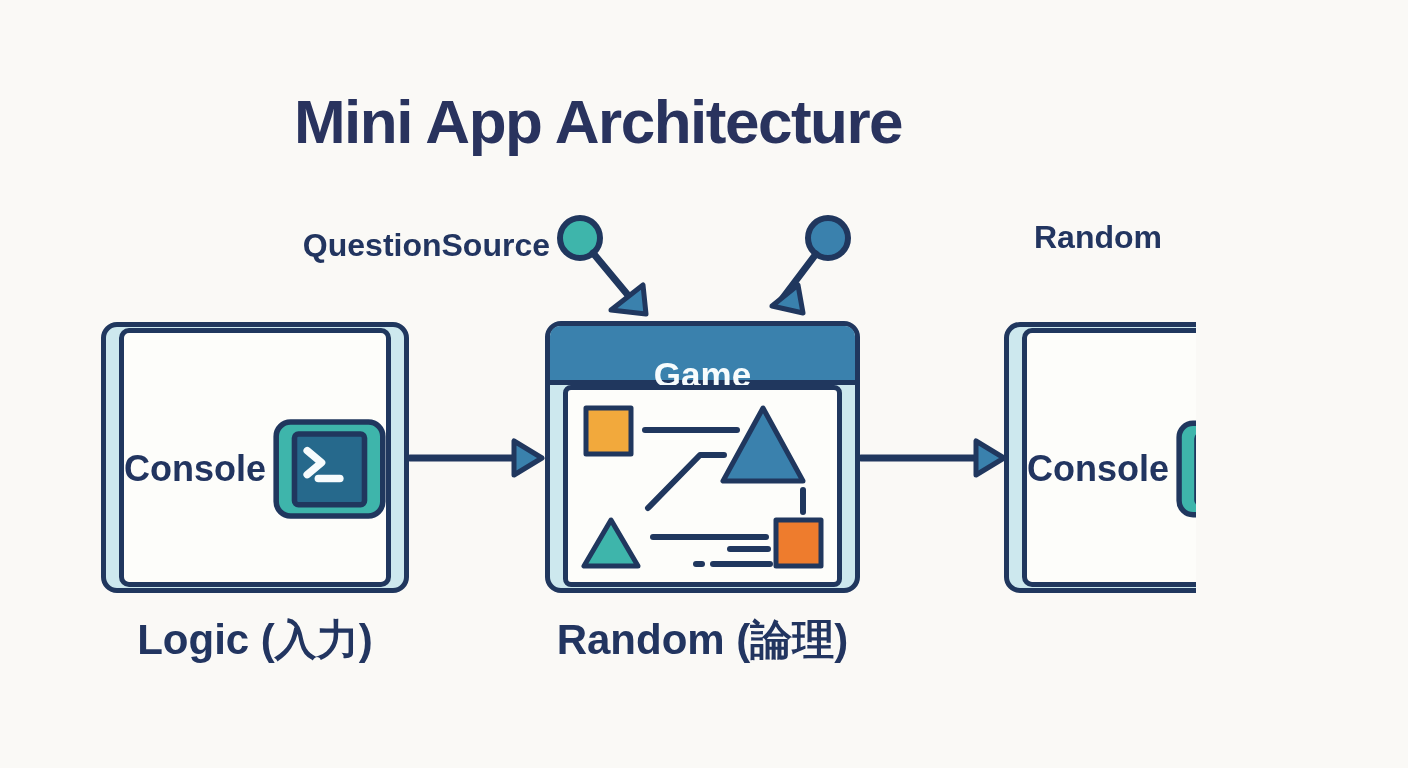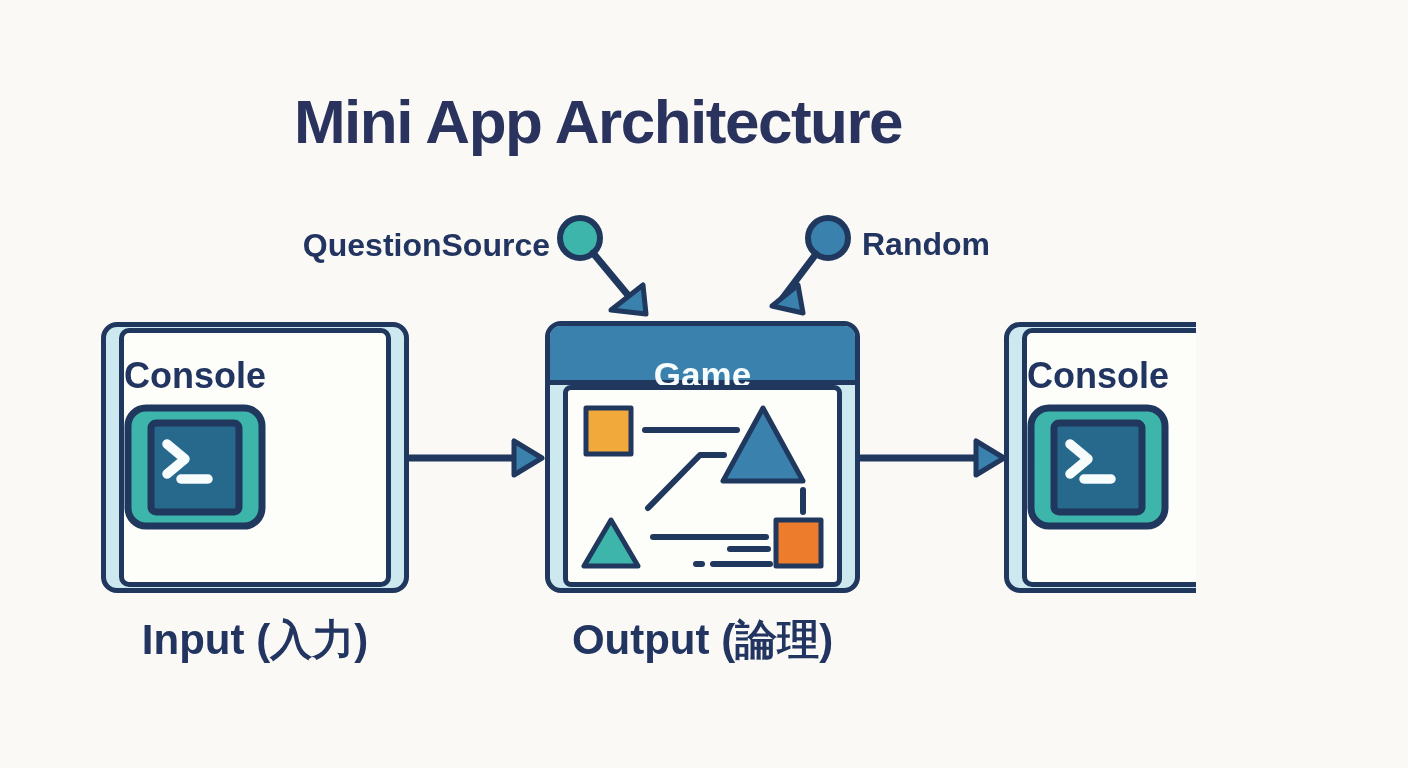--- a/index.html
+++ b/index.html
@@ -7,35 +7,35 @@
     --teal:#3eb5ab; --pale:#cde8ee; --amber:#f2a93c; --orange:#ee7c2d;
     --screen:#26698c; --card:#fdfdfa; --title:#29335e; --white:#f7fcfd;
   }
   html,body{margin:0;padding:0;background:var(--background);}
   .canvas{position:relative;width:1196px;height:768px;overflow:hidden;
           font-family:"Liberation Sans","DejaVu Sans",sans-serif;background:var(--background);}
   .title{position:absolute;top:86px;left:0;width:100%;text-align:center;
          font-size:62px;font-weight:700;letter-spacing:-1.5px;color:var(--title);}
   .annot{position:absolute;font-size:32px;font-weight:700;color:var(--ink);}
   .annot-qs{left:270px;top:219px;width:280px;text-align:right;margin-top:8px;}
-  .annot-rand{left:862px;top:219px;width:300px;text-align:left;margin-top:7px;}
+  .annot-rand{left:862px;top:219px;width:300px;text-align:right;}
   .overlay{position:absolute;inset:0;width:1408px;height:768px;pointer-events:none;}
   svg *{stroke-linecap:round;stroke-linejoin:round;}
   .f-teal{fill:var(--teal)} .f-steel{fill:var(--steel)} .f-amber{fill:var(--amber)}
   .f-orange{fill:var(--orange)} .f-screen{fill:var(--screen)} .nofill{fill:none}
   .s-navy{stroke:var(--navy)} .s-white{stroke:var(--white)}
   .lw5{stroke-width:5} .lw6{stroke-width:6} .lw7{stroke-width:7} .lw9{stroke-width:9.5}
   .card{position:absolute;border:5px solid var(--navy);border-radius:16px;
         background:var(--pale);box-sizing:border-box;}
   .card-input{left:101px;top:322px;width:308px;height:271px;}
   .card-game{left:545px;top:321px;width:315px;height:272px;}
   .card-output{left:1004px;top:322px;width:305px;height:271px;}
   .card-inner{position:absolute;left:13px;right:13px;top:1px;bottom:1px;
         background:var(--card);border:5px solid var(--navy);border-radius:10px;
-        box-sizing:border-box;display:flex;flex-direction:column;
+        box-sizing:border-box;display:flex;flex-direction:row;align-items:center;
         padding-top:22px;gap:7px;}
   .card-title{font-size:36px;font-weight:700;color:var(--ink);}
   .term{width:142px;height:126px;}
   .game-header{position:absolute;left:0;right:0;top:0;height:54px;background:var(--steel);
         border-bottom:5px solid var(--navy);border-radius:10px 10px 0 0;
         display:flex;align-items:center;justify-content:center;}
   .game-header-label{font-size:35px;font-weight:700;color:var(--white);margin-top:43px;}
   .game-body{position:absolute;left:13px;right:13px;top:59px;bottom:1px;
         background:var(--card);border:5px solid var(--navy);border-radius:8px;box-sizing:border-box;}
   .game-shapes{position:absolute;inset:0;width:100%;height:100%;}
@@ -113,16 +113,16 @@
       <div class="card-title">Console</div>
       <svg class="term" viewBox="0 0 142 126">
         <rect x="4" y="4" width="134" height="118" rx="18" class="f-teal s-navy lw7"></rect>
         <rect x="27" y="19" width="88" height="89" rx="5" class="f-screen s-navy lw7"></rect>
         <polyline points="43,40 61,55 43,70" class="s-white lw9 nofill"></polyline>
         <line x1="57" y1="75" x2="84" y2="75" class="s-white lw9"></line>
       </svg>
     </div>
   </div>
 
-  <div class="caption caption-input">Input (入力)</div>
-  <div class="caption caption-logic">Output (論理)</div>
+  <div class="caption caption-input">Logic (入力)</div>
+  <div class="caption caption-logic">Random (論理)</div>
 
 </div>
 
 </body></html>

